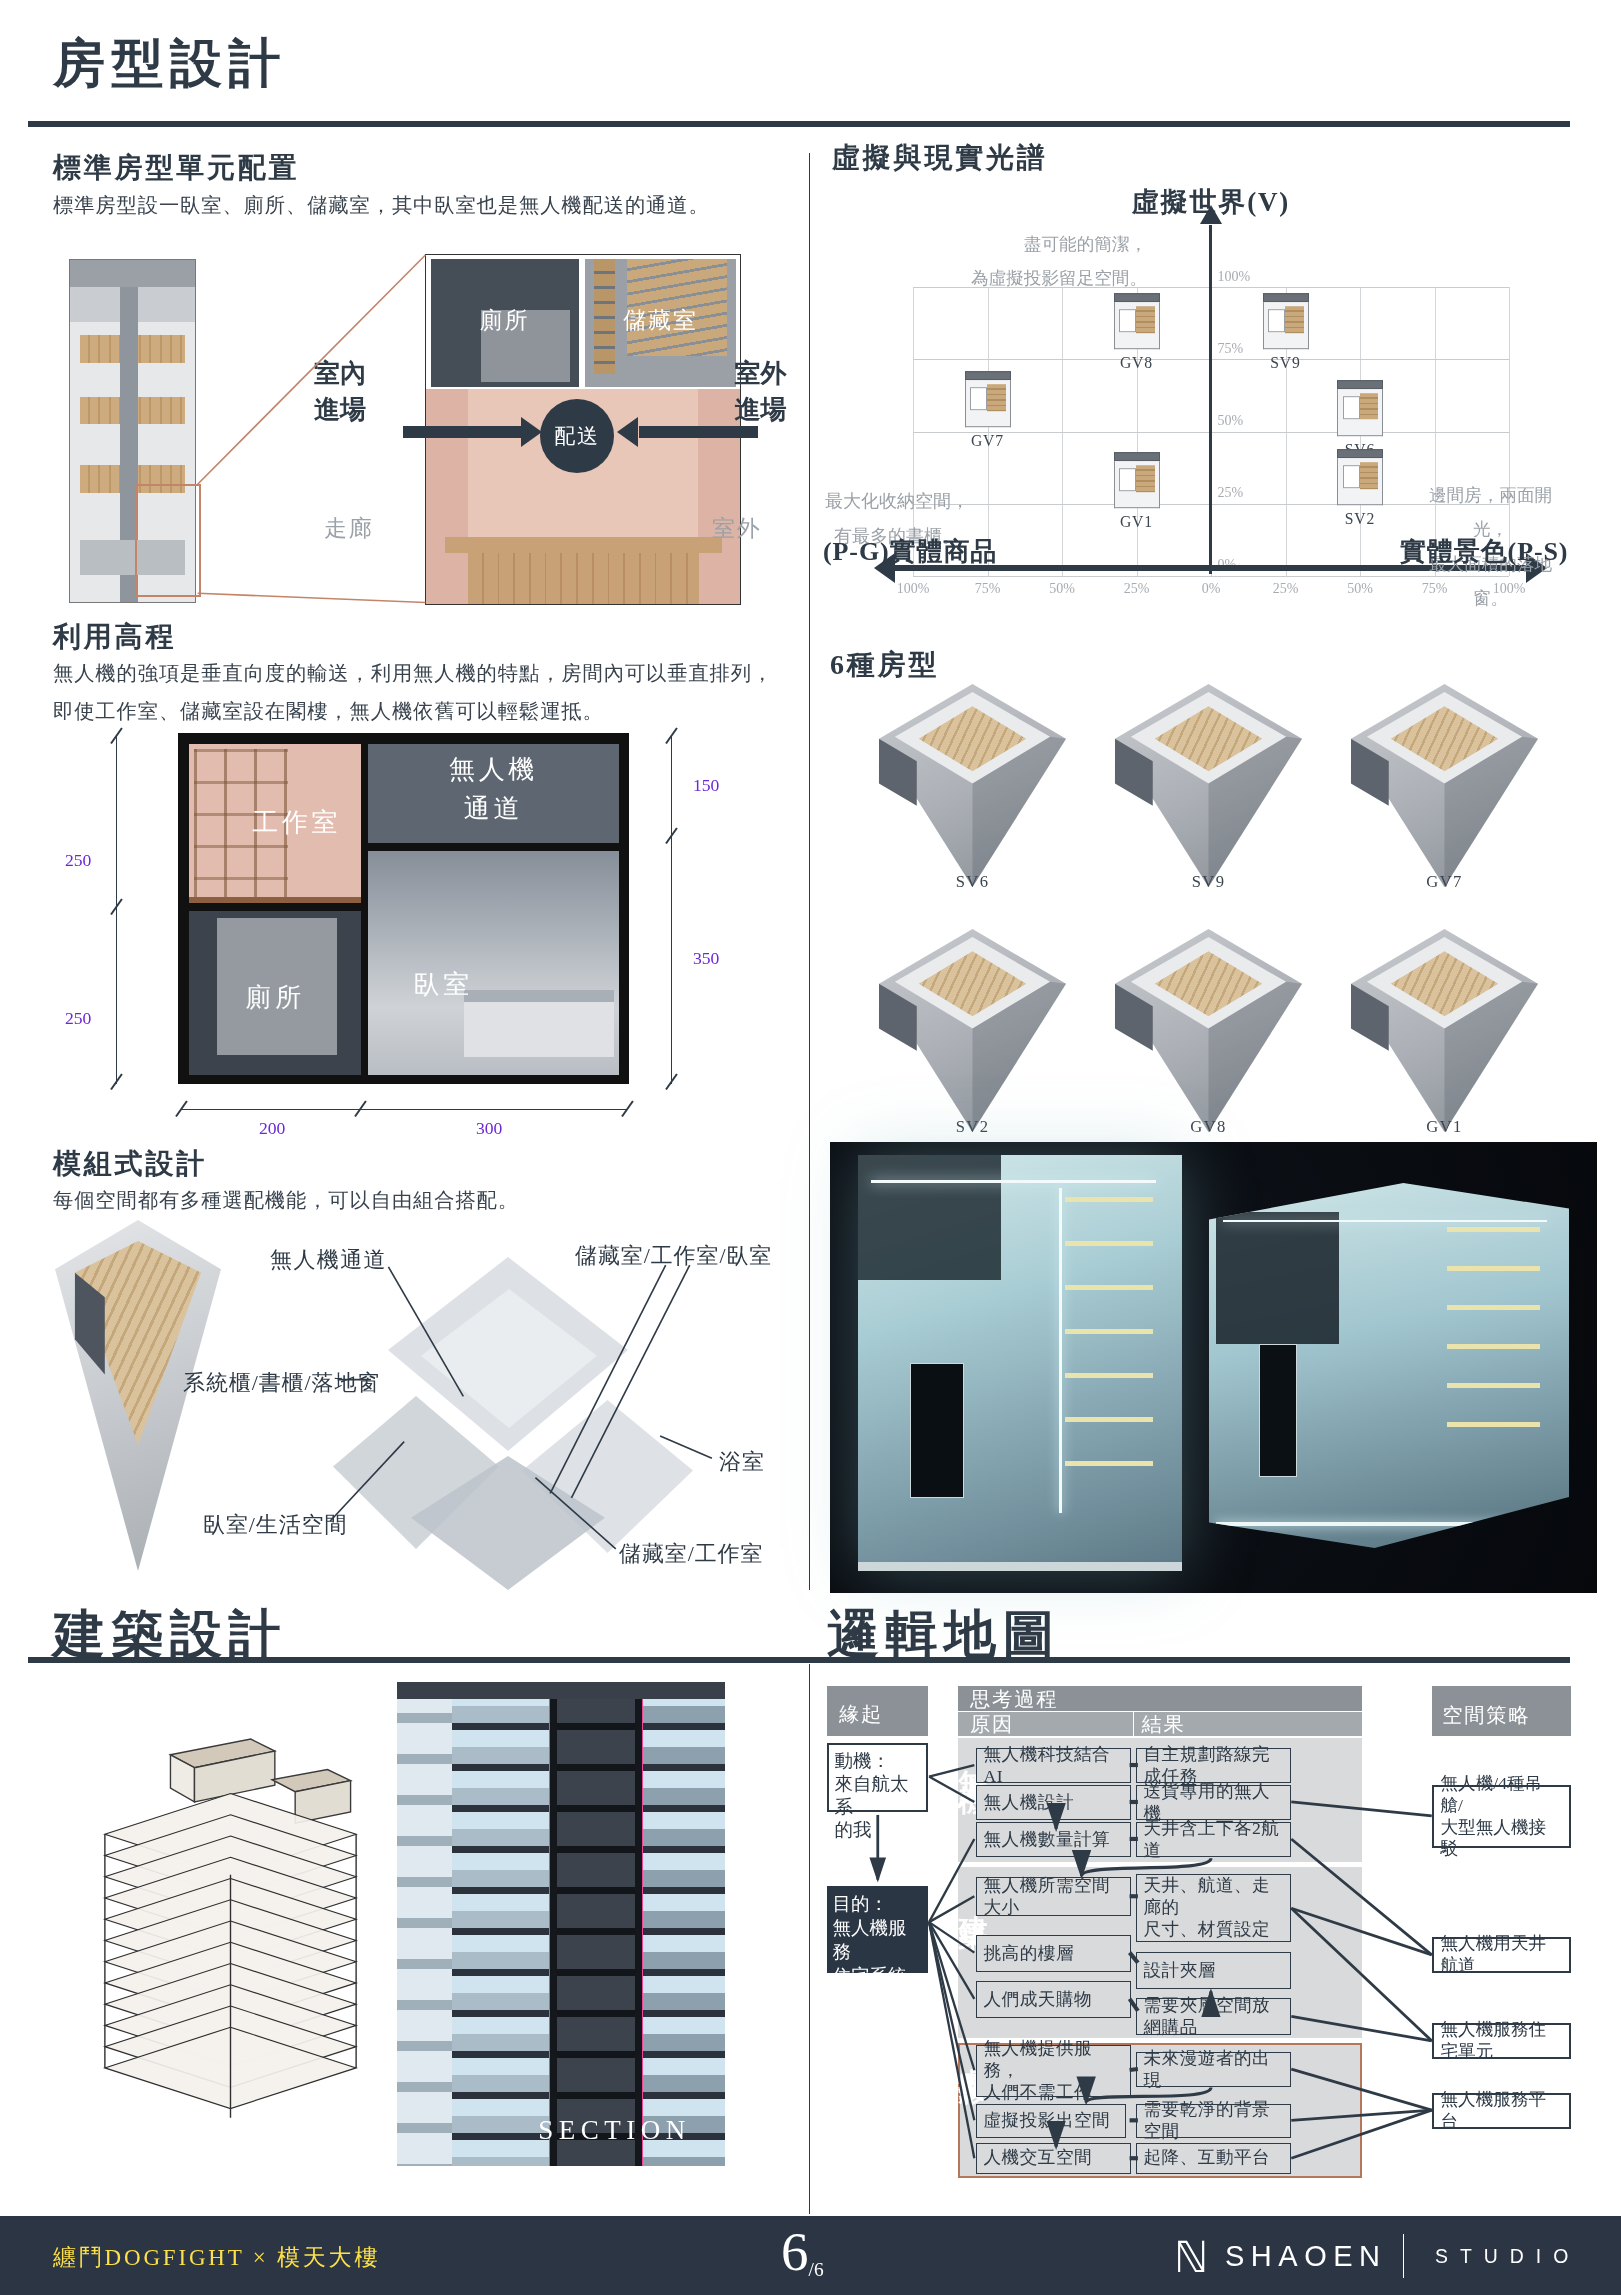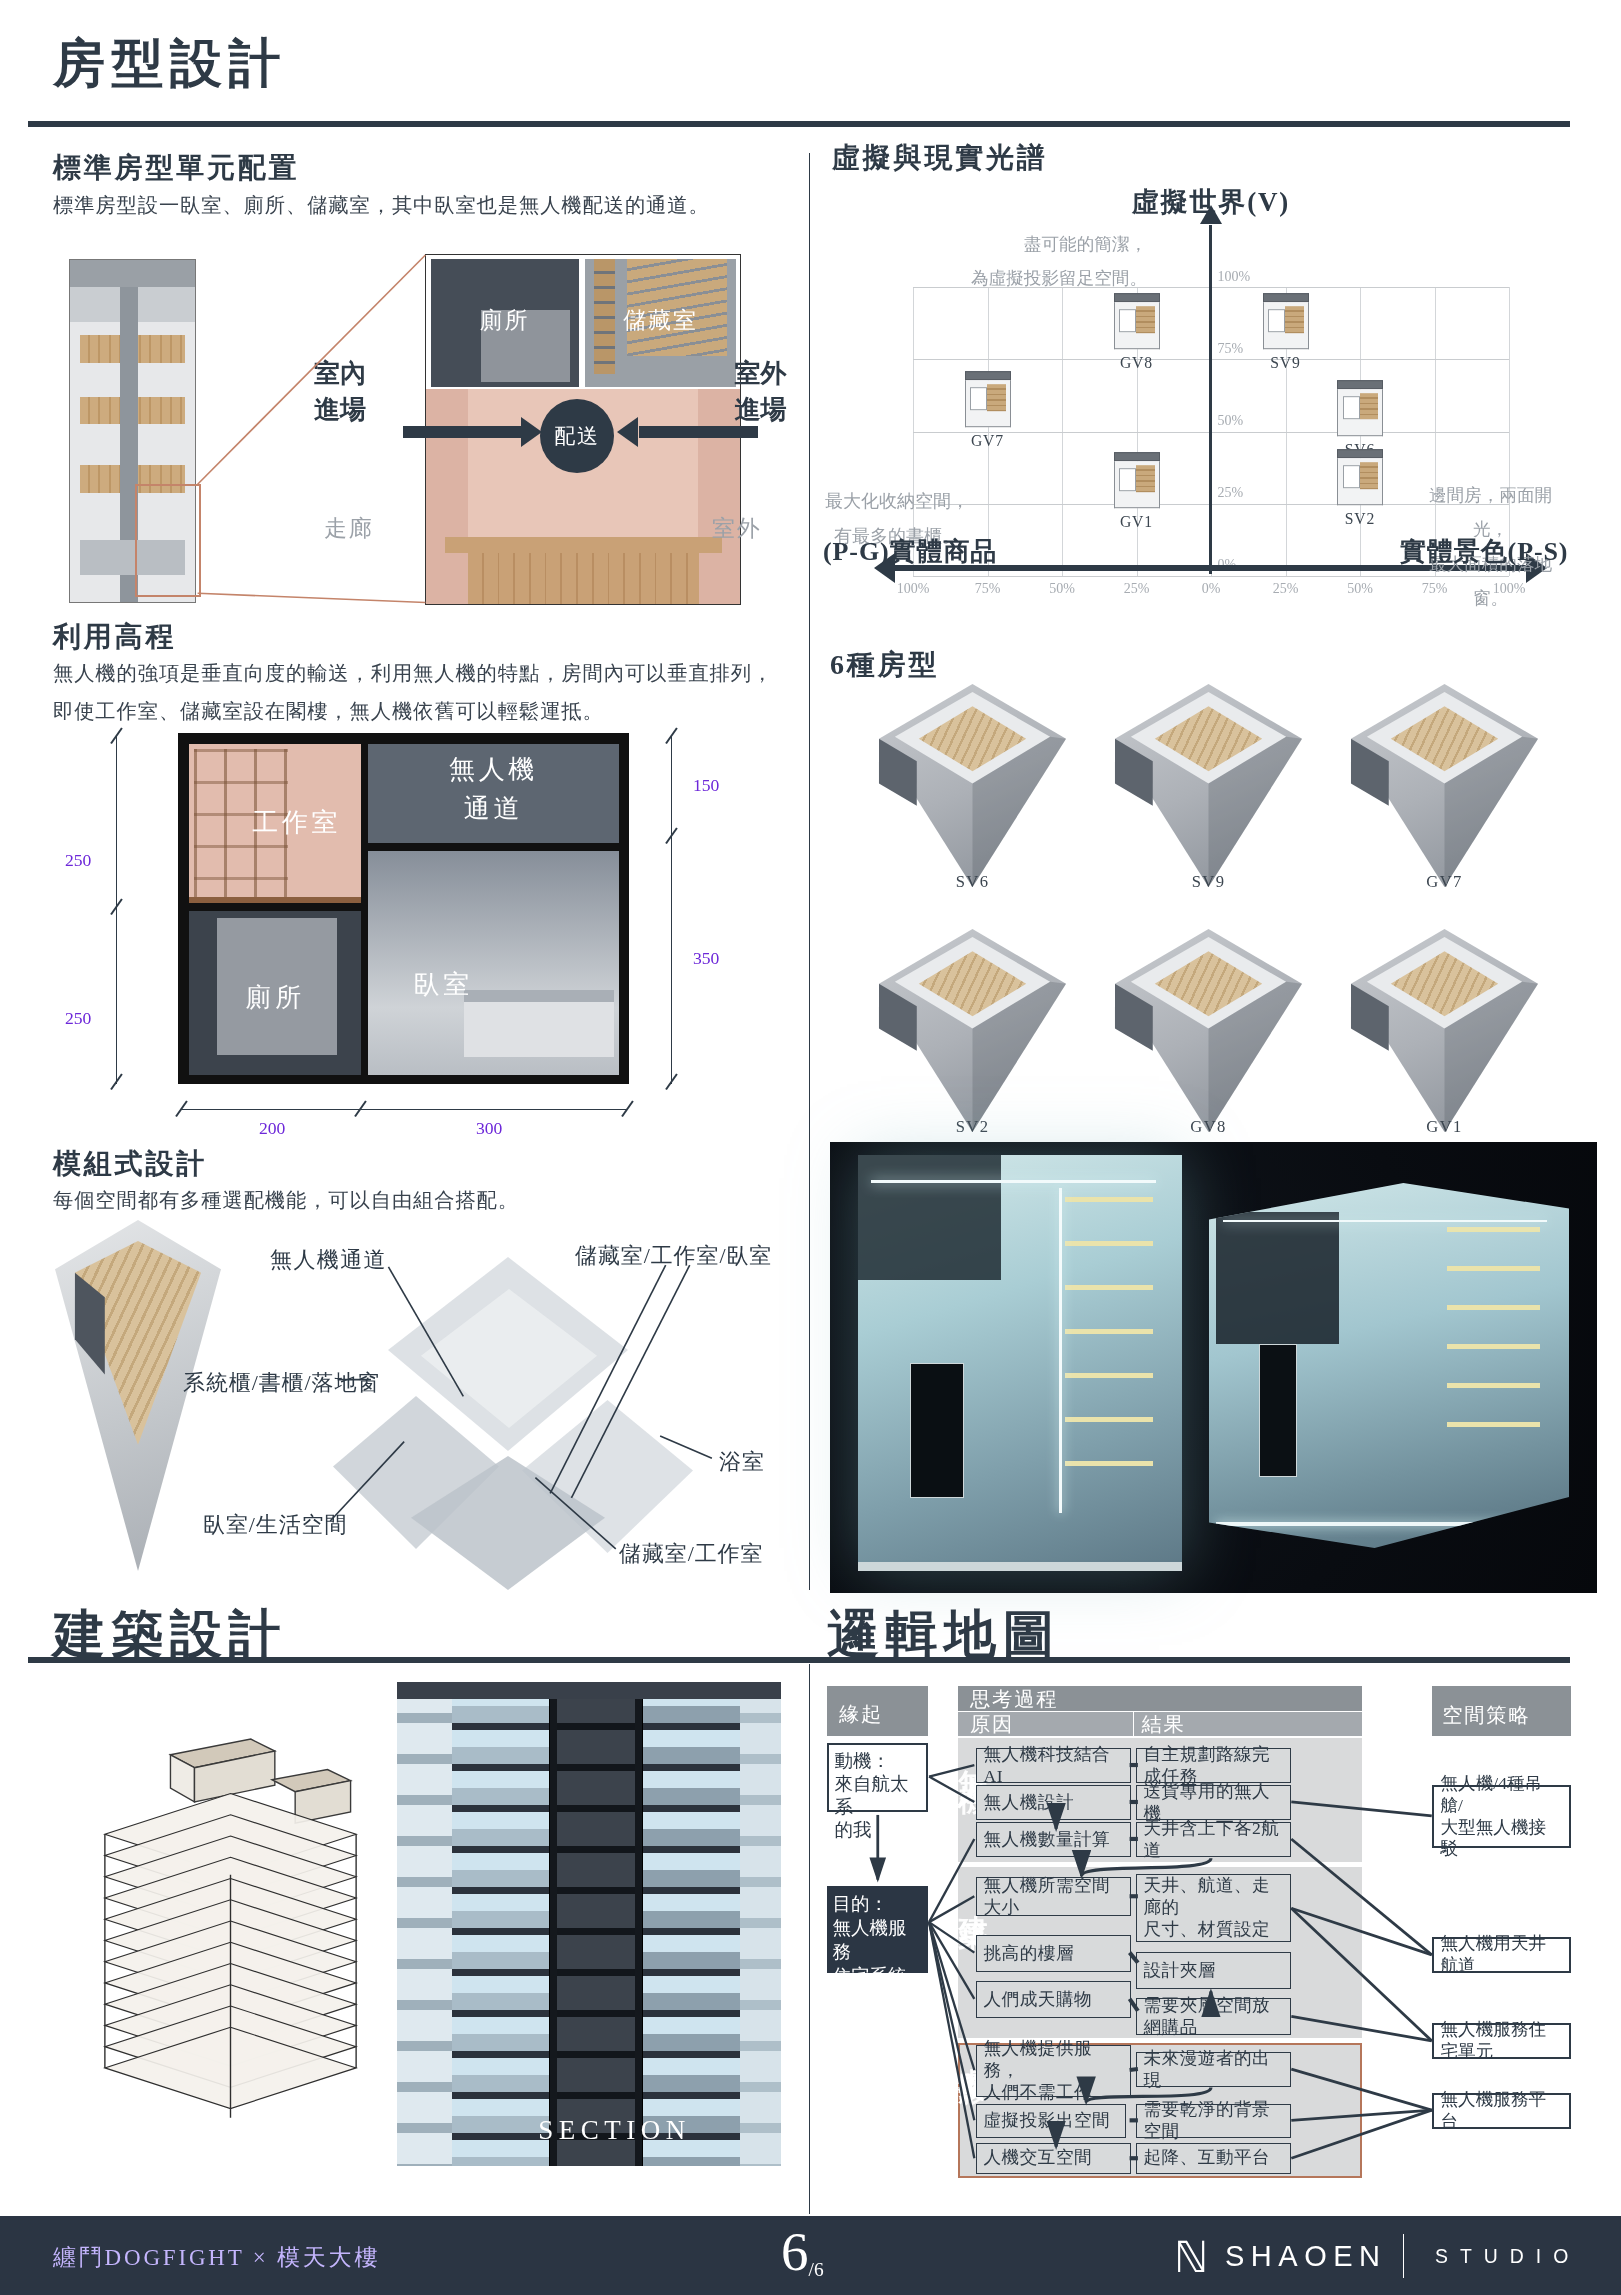--- a/index.html
+++ b/index.html
@@ -391,21 +391,21 @@
       <use href="#slab" transform="translate(0,426)"></use>
         <use href="#slab" transform="translate(0,472)"></use>
       <use href="#slab" transform="translate(0,518)"></use>
         <use href="#slab" transform="translate(0,564)"></use>
       <use href="#slab" transform="translate(0,610)"></use>
         <use href="#slab" transform="translate(0,656)"></use>
     </g>
     <path d="M108,238 L108,744 M652,238 L652,744 M380,326 L380,852" stroke="#2f2f2f" stroke-width="3" fill="none"></path>
   </svg>
 
-  <div class="a" style="left:397px;top:1682px;width:384px;height:484px;background:#000000;overflow:hidden;">
+  <div class="a" style="left:397px;top:1682px;width:328px;height:484px;background:#ec4899;overflow:hidden;">
     <div class="a" style="left:0;top:0;width:55px;height:100%;background:repeating-linear-gradient(180deg,#dfe9ef 0 30.5px,#9fb0bb 30.5px 41px);"></div>
     <div class="a" style="left:55px;top:0;width:97px;height:100%;background:repeating-linear-gradient(180deg,#2b323c 0 6.5px,#cfe4ef 6.5px 24px,#a9bcc8 24px 41px);"></div>
     <div class="a" style="left:153px;top:0;width:7.4px;height:100%;background:#14181d;"></div>
     <div class="a" style="left:160px;top:0;width:79px;height:100%;background:repeating-linear-gradient(180deg,#12161b 0 6.5px,#3c434c 6.5px 41px);"></div>
     <div class="a" style="left:238px;top:0;width:7.4px;height:100%;background:#14181d;"></div>
     <div class="a" style="left:246px;top:0;width:97px;height:100%;background:repeating-linear-gradient(180deg,#2b323c 0 6.5px,#cfe4ef 6.5px 24px,#8da0ad 24px 41px);"></div>
     <div class="a" style="left:343px;top:0;width:45px;height:100%;background:repeating-linear-gradient(180deg,#d7e3ea 0 30.5px,#aebfc9 30.5px 41px);"></div>
     <div class="a" style="left:0;top:0;width:100%;height:16.6px;background:#39404a;"></div>
     <div class="a ctr" style="left:111px;top:433px;width:213px;font-size:27px;color:#fff;letter-spacing:5.5px;">SECTION</div>
   </div>
@@ -530,21 +530,21 @@
     <g stroke="#2e3a46" stroke-width="7" fill="none">
       <path d="M2620,4022 C2620,4056 2340,4030 2340,4060" marker-end="url(#ah)"></path>
       <path d="M2620,4518 C2620,4552 2350,4524 2350,4550" marker-end="url(#ah)"></path>
       <line x1="2620" y1="4336" x2="2620" y2="4310" marker-end="url(#ah)"></line>
       <line x1="2285" y1="3940" x2="2285" y2="3958" marker-end="url(#ah)"></line>
       <line x1="2285" y1="4628" x2="2285" y2="4646" marker-end="url(#ah)"></line>
     </g>
   </svg>
 
   <div class="a" style="left:0;top:2216px;width:1622px;height:79px;background:#2b3543;">
-    <div class="a" style="left:53px;top:26px;font-size:23px;color:#c4b5fd;letter-spacing:2.8px;">纏鬥DOGFIGHT × 模天大樓</div>
+    <div class="a" style="left:53px;top:26px;font-size:23px;color:#fde047;letter-spacing:2.8px;">纏鬥DOGFIGHT × 模天大樓</div>
     <div class="a" style="left:781px;top:3.7px;color:#fff;">
       <span style="font-size:55px;font-weight:300;">6</span><span style="font-size:19.4px;vertical-align:-5.5px;">/6</span>
     </div>
     <div class="a" style="left:1174px;top:15.7px;font-size:43px;color:#fff;font-family:'DejaVu Sans',sans-serif;">ℕ</div>
     <div class="a" style="left:1225px;top:24px;font-size:29px;color:#fff;letter-spacing:6.5px;font-weight:300;font-family:'Liberation Sans',sans-serif;">SHAOEN</div>
     <div class="a" style="left:1403px;top:17.6px;width:0.9px;height:44px;background:#ffffff;"></div>
     <div class="a" style="left:1435px;top:29px;font-size:19.4px;color:#fff;letter-spacing:12px;font-family:'Liberation Sans',sans-serif;">STUDIO</div>
   </div>
 
 </div>

